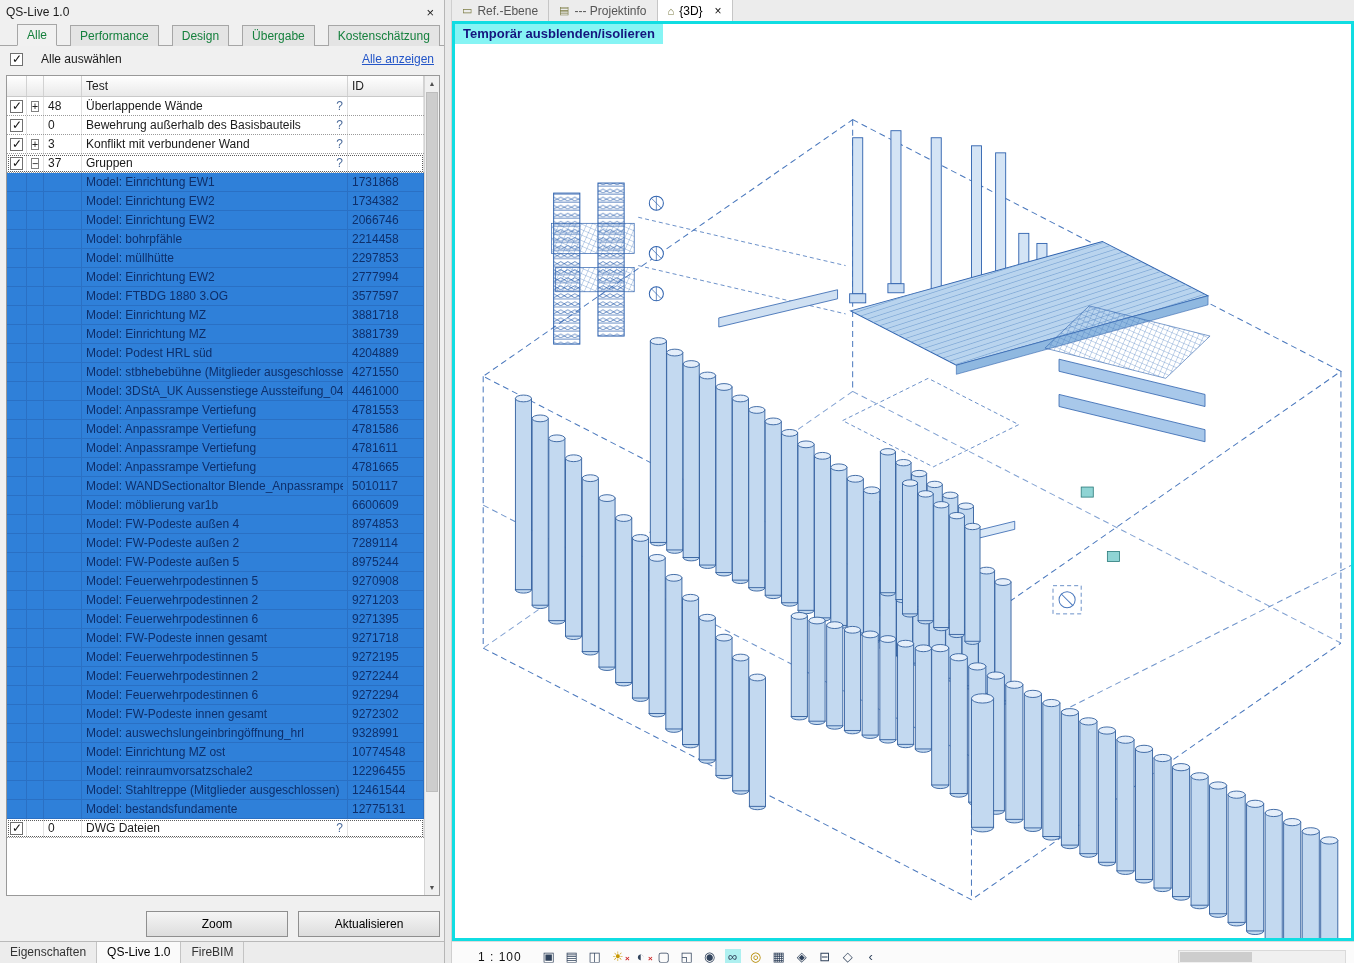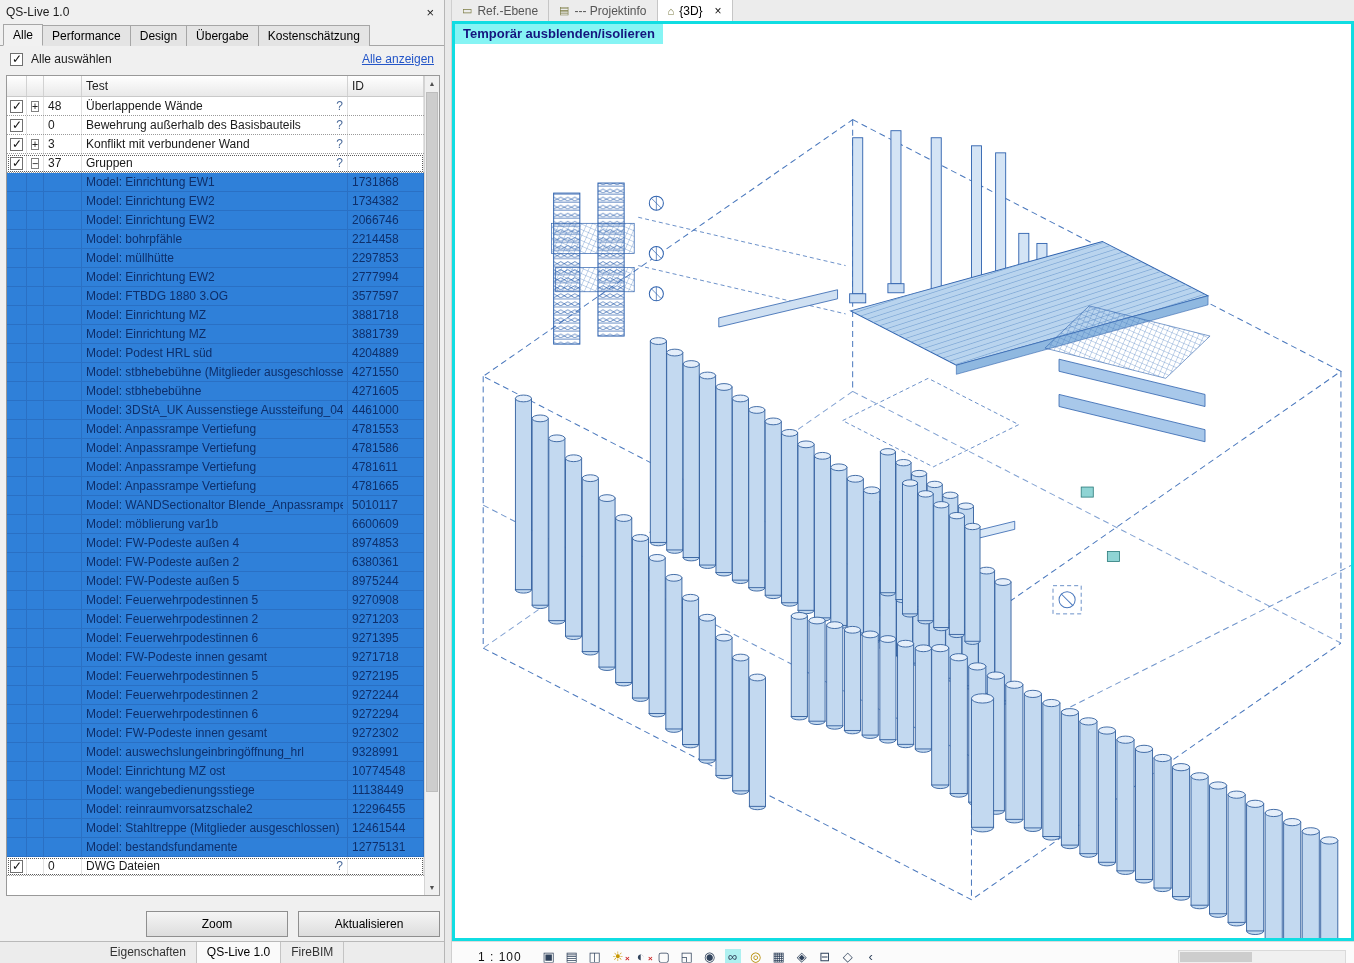--- a/index.html
+++ b/index.html
@@ -5,23 +5,23 @@
   * { margin:0; padding:0; box-sizing:border-box; }
   html,body { width:1354px; height:963px; overflow:hidden; }
   body { font-family:"Liberation Sans", sans-serif; background:#f0f0f0; color:#1a1a1a; }
   .app { display:flex; width:1354px; height:963px; }
 
   
   .left-panel { width:445px; min-width:445px; height:963px; background:#f0f0f0; border-right:1px solid #b6b6b6; display:flex; flex-direction:column; }
   .panel-titlebar { height:22px; display:flex; align-items:center; justify-content:space-between; padding:2px 10px 0 6px; font-size:12px; }
   .panel-close { font-size:13px; color:#222; cursor:pointer; }
   .panel-tabs { display:flex; align-items:flex-end; padding-left:3px; border-bottom:1px solid #a6a6a6; margin-top:2px; }
-  .ptab { font-size:12px; padding:3px 9px; background:#e4e4e4; border:1px solid #a6a6a6; border-bottom:none; margin-right:-1px; margin-bottom:-1px; color:#000000; white-space:nowrap; }
+  .ptab { font-size:12px; padding:3px 9px; background:#e4e4e4; border:1px solid #a6a6a6; border-bottom:none; margin-right:-1px; margin-bottom:-1px; color:#15803d; white-space:nowrap;margin-left:14px; }
   .ptab.active { background:#f1f1f1; border-bottom:1px solid #f1f1f1; position:relative; z-index:2; }
-  .select-row { height:26px; display:flex; align-items:center; gap:8px; padding:0 10px 0 10px; font-size:12px; }
+  .select-row { height:26px; display:flex; align-items:center; gap:18px; padding:0 10px 0 10px; font-size:12px; }
   .show-all { margin-left:auto; color:#2456c8; text-decoration:underline; cursor:pointer; }
   .checkbox { width:13px; height:13px; min-width:13px; background:#fff; border:1px solid #707070; display:inline-block; position:relative; }
   .checkbox.checked::after { content:"✓"; position:absolute; left:1px; top:-2px; font-size:12px; color:#111; }
 
   .table-outer { margin:3px 4px 0 6px; height:821px; background:#fff; border:1px solid #999; display:flex; }
   .table-main { flex:1; display:flex; flex-direction:column; overflow:hidden; }
   .thead { display:flex; height:21px; background:linear-gradient(#ffffff,#e9e9e9); border-bottom:1px solid #c9c9c9; font-size:12px; color:#222; }
   .hc { display:flex; align-items:center; padding:0 4px; border-right:1px solid #d2d2d2; overflow:hidden; }
   .c-check { width:20px; min-width:20px; justify-content:center; }
   .c-exp { width:17px; min-width:17px; justify-content:center; }
@@ -40,21 +40,21 @@
   .expander { width:11px; height:11px; border:1px solid #808080; background:#fff; font-size:10px; line-height:9px; text-align:center; font-family:"DejaVu Sans Mono",monospace; color:#222; }
   .focused { outline:1px dotted #5c5c5c; outline-offset:-2px; }
 
   .v-scroll { width:15px; min-width:15px; background:#f0f0f0; border-left:1px solid #d4d4d4; position:relative; }
   .v-scroll .arrow { position:absolute; left:0; width:14px; height:15px; font-size:7px; color:#505050; text-align:center; line-height:15px; }
   .arrow.up { top:0; } .arrow.down { bottom:0; }
   .v-thumb { position:absolute; left:1px; width:12px; top:16px; height:700px; background:#cdcdcd; border:1px solid #bdbdbd; }
 
   .panel-buttons { margin-top:auto; display:flex; justify-content:flex-end; gap:10px; padding:12px 4px 4px 0; }
   .panel-buttons button { width:142px; height:26px; background:linear-gradient(#f5f5f5,#dddddd); border:1px solid #8f8f8f; font-size:12px; font-family:inherit; cursor:pointer; }
-  .bottom-tabs { height:22px; background:#ececec; border-top:1px solid #b9b9b9; display:flex; font-size:12px;justify-content:center; }
+  .bottom-tabs { height:22px; background:#ececec; border-top:1px solid #b9b9b9; display:flex; font-size:12px; }
   .btab { padding:3px 10px 0; border-right:1px solid #c4c4c4; color:#333; white-space:nowrap; }
   .btab.active { background:#fafafa; color:#000; }
 
   .splitter { width:7px; background:#e9e9e9; border-right:1px solid #cfcfcf; cursor:ew-resize; }
 
   
   .right-area { flex:1; display:flex; flex-direction:column; height:963px; min-width:0; }
   .view-tabs { height:21px; background:#ececec; display:flex; align-items:stretch; font-size:12px; }
   .vtab { display:flex; align-items:center; gap:5px; padding:0 10px; border-right:1px solid #c6c6c6; color:#555; white-space:nowrap; cursor:pointer; }
   .vtab.active { background:#ffffff; color:#000; }
@@ -255,29 +255,20 @@
               <span class="cell c-test">
                 <span class="tlabel">Model: stbhebebühne (Mitglieder ausgeschlosse</span>
               </span>
               <span class="cell c-id">4271550</span>
             </div>
             <div class="trow item">
               <span class="cell c-check"></span>
               <span class="cell c-exp"></span>
               <span class="cell c-count"></span>
               <span class="cell c-test">
-                <span class="tlabel">Model: stbhebebühne</span>
-              </span>
-              <span class="cell c-id">4271605</span>
-            </div>
-            <div class="trow item">
-              <span class="cell c-check"></span>
-              <span class="cell c-exp"></span>
-              <span class="cell c-count"></span>
-              <span class="cell c-test">
                 <span class="tlabel">Model: 3DStA_UK Aussenstiege Aussteifung_04</span>
               </span>
               <span class="cell c-id">4461000</span>
             </div>
             <div class="trow item">
               <span class="cell c-check"></span>
               <span class="cell c-exp"></span>
               <span class="cell c-count"></span>
               <span class="cell c-test">
                 <span class="tlabel">Model: Anpassrampe Vertiefung</span>
@@ -338,21 +329,21 @@
               </span>
               <span class="cell c-id">8974853</span>
             </div>
             <div class="trow item">
               <span class="cell c-check"></span>
               <span class="cell c-exp"></span>
               <span class="cell c-count"></span>
               <span class="cell c-test">
                 <span class="tlabel">Model: FW-Podeste außen 2</span>
               </span>
-              <span class="cell c-id">6380361</span>
+              <span class="cell c-id">7289114</span>
             </div>
             <div class="trow item">
               <span class="cell c-check"></span>
               <span class="cell c-exp"></span>
               <span class="cell c-count"></span>
               <span class="cell c-test">
                 <span class="tlabel">Model: FW-Podeste außen 5</span>
               </span>
               <span class="cell c-id">8975244</span>
             </div>
@@ -438,29 +429,20 @@
               <span class="cell c-id">9328991</span>
             </div>
             <div class="trow item">
               <span class="cell c-check"></span>
               <span class="cell c-exp"></span>
               <span class="cell c-count"></span>
               <span class="cell c-test">
                 <span class="tlabel">Model: Einrichtung MZ ost</span>
               </span>
               <span class="cell c-id">10774548</span>
-            </div>
-            <div class="trow item">
-              <span class="cell c-check"></span>
-              <span class="cell c-exp"></span>
-              <span class="cell c-count"></span>
-              <span class="cell c-test">
-                <span class="tlabel">Model: wangebedienungsstiege</span>
-              </span>
-              <span class="cell c-id">11138449</span>
             </div>
             <div class="trow item">
               <span class="cell c-check"></span>
               <span class="cell c-exp"></span>
               <span class="cell c-count"></span>
               <span class="cell c-test">
                 <span class="tlabel">Model: reinraumvorsatzschale2</span>
               </span>
               <span class="cell c-id">12296455</span>
             </div>

